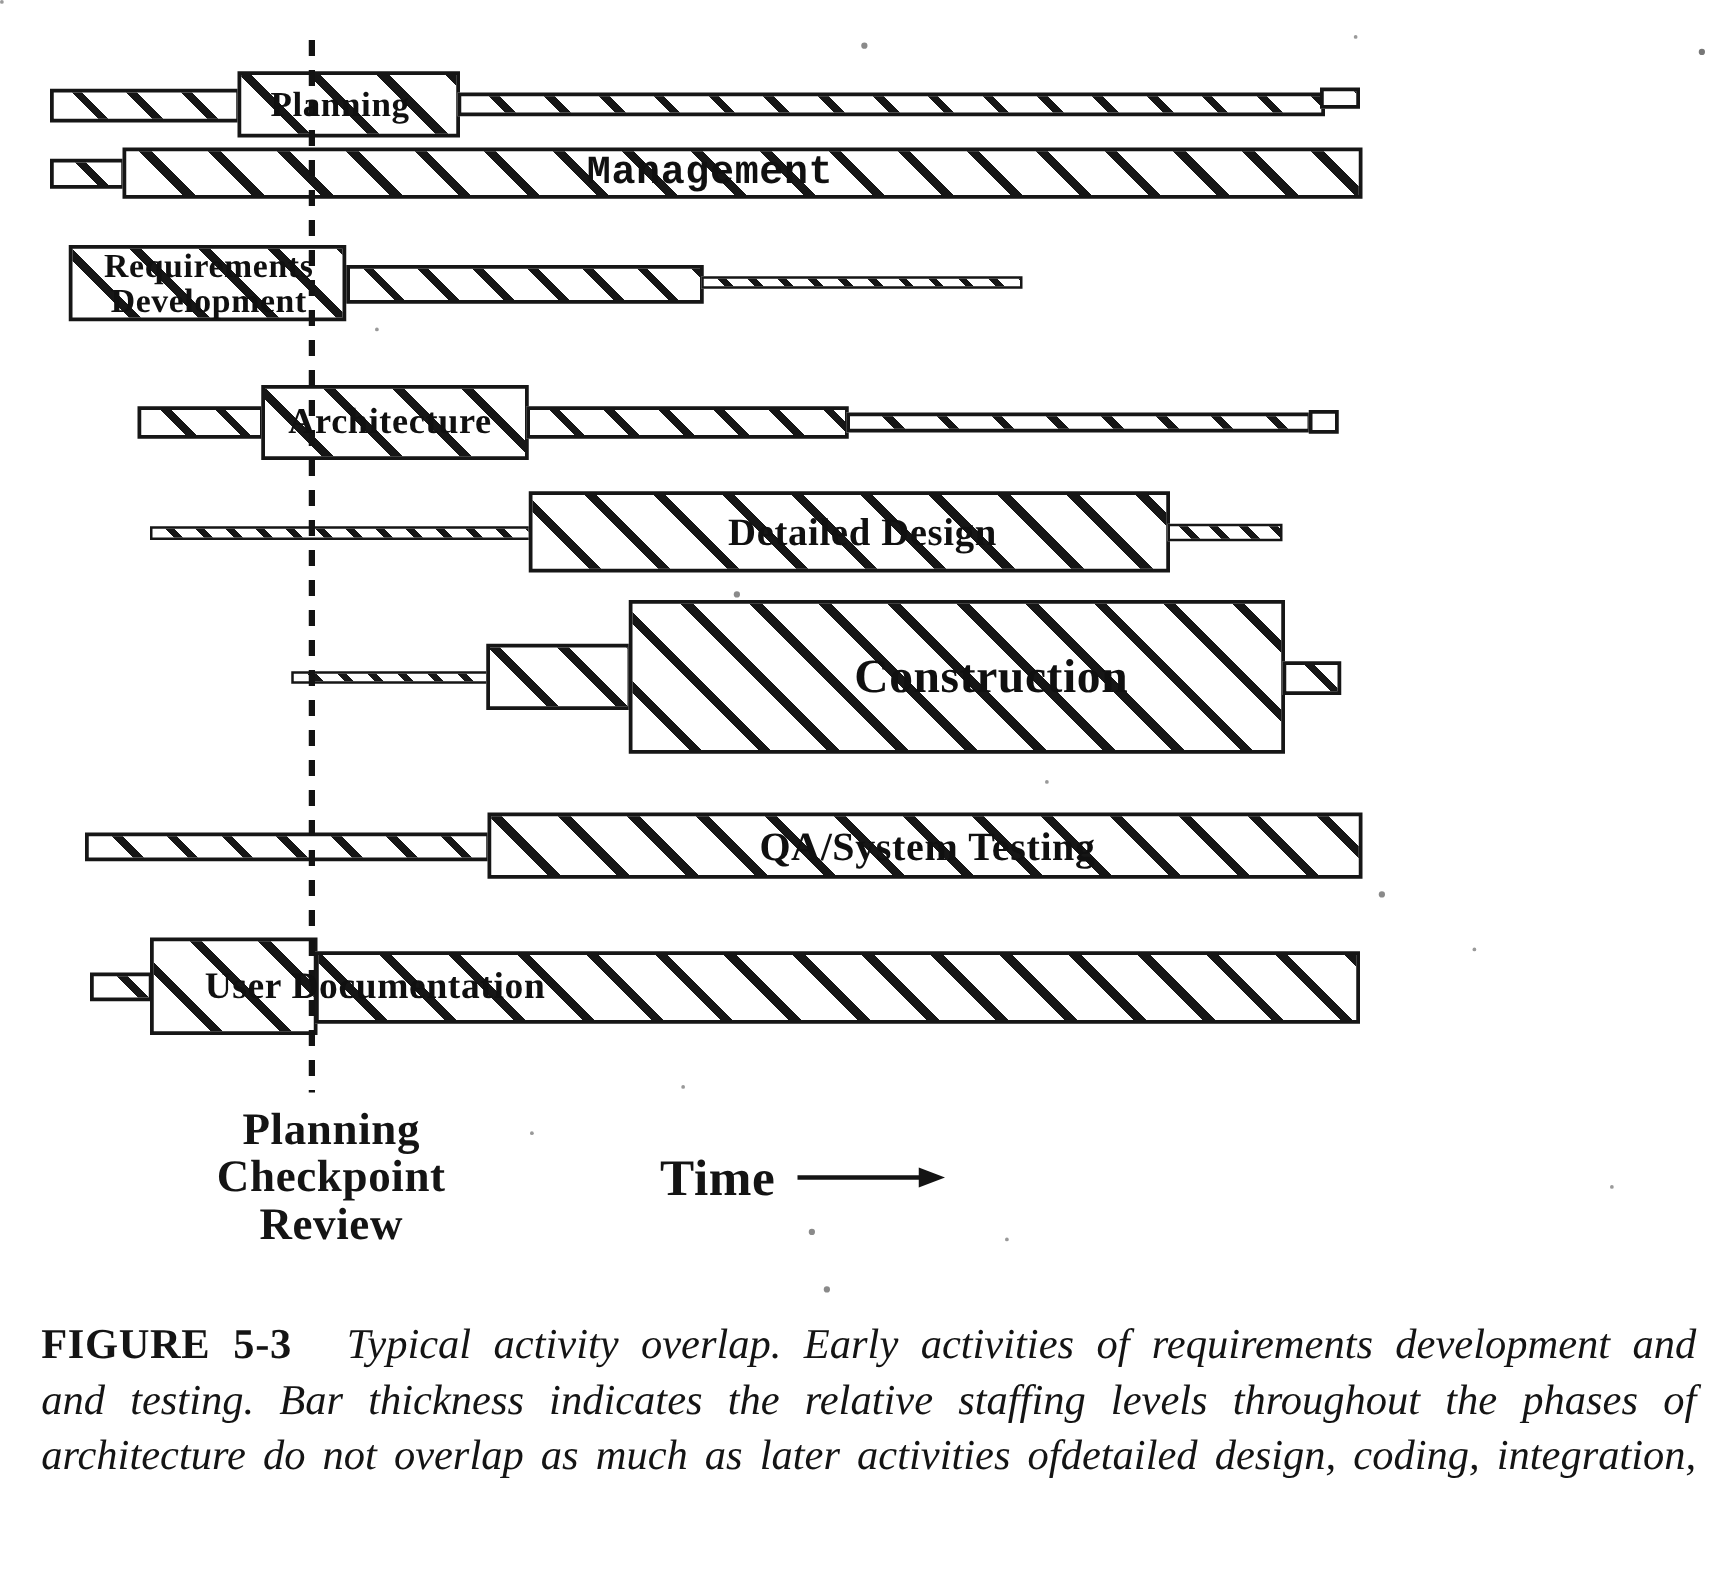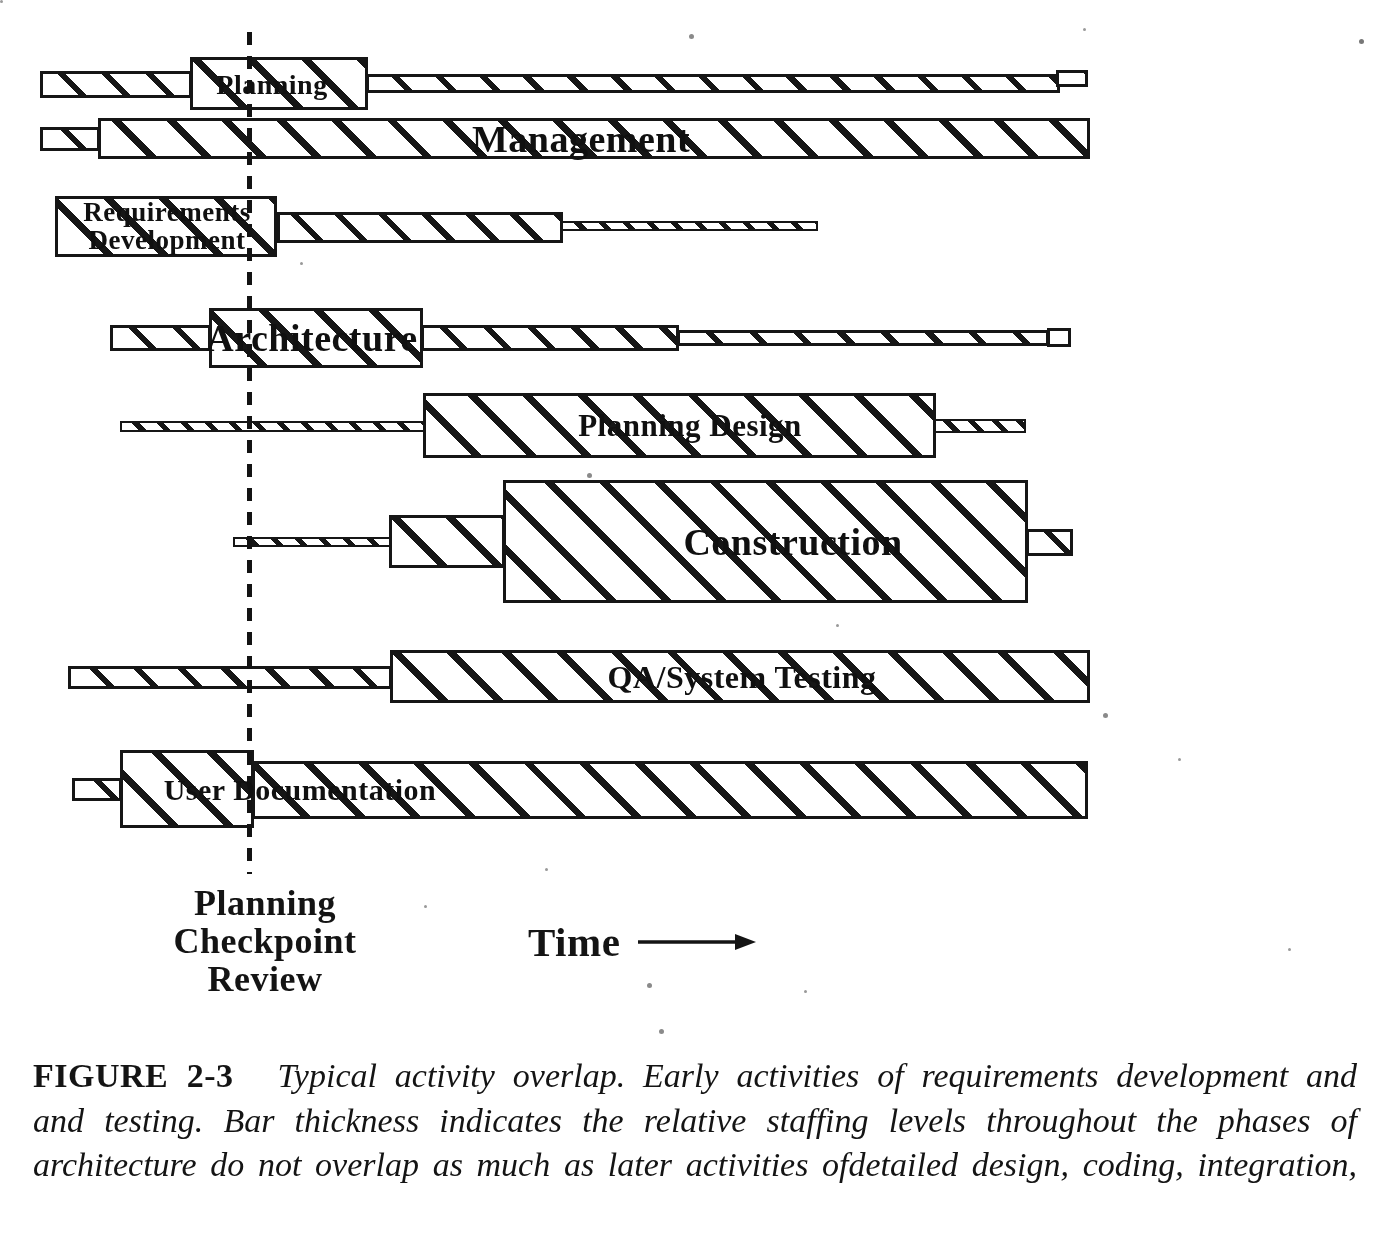--- a/index.html
+++ b/index.html
@@ -91,43 +91,43 @@
   <div id="bars">
       <div class="seg hatch-md" style="left: 40px; top: 71px; width: 152px; height: 27px;"></div>
       <div class="seg hatch-lg" style="left: 190px; top: 57px; width: 178px; height: 53px;"></div>
       <div class="seg hatch-md" style="left: 366px; top: 74px; width: 694px; height: 19px;"></div>
       <div class="seg hatch-md" style="left: 1056px; top: 70px; width: 32px; height: 17px;"></div>
       <div class="bar-label" style="left: 272px; top: 85px; font-size: 28px;">
         <div>Planning</div>
       </div>
       <div class="seg hatch-md" style="left: 40px; top: 127px; width: 60px; height: 24px;"></div>
       <div class="seg hatch-lg" style="left: 98px; top: 118px; width: 992px; height: 41px;"></div>
-      <div class="bar-label" style="left: 581px; top: 139px; font-size: 38px;">
+      <div class="bar-label" style="left: 568px; top: 139px; font-size: 32px; font-family: Liberation Mono, monospace;">
         <div>Management</div>
       </div>
       <div class="seg hatch-lg" style="left: 55px; top: 196px; width: 222px; height: 61px;"></div>
       <div class="seg hatch-md" style="left: 277px; top: 212px; width: 286px; height: 31px;"></div>
       <div class="seg hatch-sm" style="left: 561px; top: 221px; width: 257px; height: 10px;"></div>
       <div class="bar-label" style="left: 167px; top: 227px; font-size: 27px;">
         <div>Requirements</div>
         <div>Development</div>
       </div>
       <div class="seg hatch-md" style="left: 110px; top: 325px; width: 101px; height: 26px;"></div>
       <div class="seg hatch-lg" style="left: 209px; top: 308px; width: 214px; height: 60px;"></div>
       <div class="seg hatch-md" style="left: 421px; top: 325px; width: 258px; height: 26px;"></div>
       <div class="seg hatch-md" style="left: 677px; top: 330px; width: 372px; height: 16px;"></div>
       <div class="seg hatch-md" style="left: 1047px; top: 328px; width: 24px; height: 19px;"></div>
-      <div class="bar-label" style="left: 312px; top: 338px; font-size: 38px;">
+      <div class="bar-label" style="left: 312px; top: 338px; font-size: 29px;">
         <div>Architecture</div>
       </div>
       <div class="seg hatch-sm" style="left: 120px; top: 421px; width: 305px; height: 11px;"></div>
       <div class="seg hatch-lg" style="left: 423px; top: 393px; width: 513px; height: 65px;"></div>
       <div class="seg hatch-sm" style="left: 934px; top: 419px; width: 92px; height: 14px;"></div>
       <div class="bar-label" style="left: 690px; top: 426px; font-size: 31px;">
-        <div>Planning Design</div>
+        <div>Detailed Design</div>
       </div>
       <div class="seg hatch-sm" style="left: 233px; top: 537px; width: 158px; height: 10px;"></div>
       <div class="seg hatch-lg" style="left: 389px; top: 515px; width: 116px; height: 53px;"></div>
       <div class="seg hatch-lg" style="left: 503px; top: 480px; width: 525px; height: 123px;"></div>
       <div class="seg hatch-md" style="left: 1026px; top: 529px; width: 47px; height: 27px;"></div>
       <div class="bar-label" style="left: 793px; top: 542px; font-size: 38px;">
         <div>Construction</div>
       </div>
       <div class="seg hatch-md" style="left: 68px; top: 666px; width: 324px; height: 23px;"></div>
       <div class="seg hatch-lg" style="left: 390px; top: 650px; width: 700px; height: 53px;"></div>
@@ -152,17 +152,17 @@
 
   <div id="time">
     <span class="time-word">Time</span>
     <svg width="122" height="24" viewBox="0 0 122 24">
       <line x1="2" y1="12" x2="100" y2="12" stroke="#141414" stroke-width="3.5"></line>
       <polygon points="99,4 120,12 99,20" fill="#141414"></polygon>
     </svg>
   </div>
 
   <div id="caption">
-    <div class="cap-line j"><span class="figlabel">FIGURE 2-3</span><span class="ital">Typical activity overlap. Early activities of requirements development and</span></div>
+    <div class="cap-line j"><span class="figlabel">FIGURE 5-3</span><span class="ital">Typical activity overlap. Early activities of requirements development and</span></div>
     <div class="cap-line j ital">and testing. Bar thickness indicates the relative staffing levels throughout the phases of</div>
     <div class="cap-line j ital">architecture do not overlap as much as later activities ofdetailed design, coding, integration,</div>
   </div>
 </div>
 
 </body></html>

